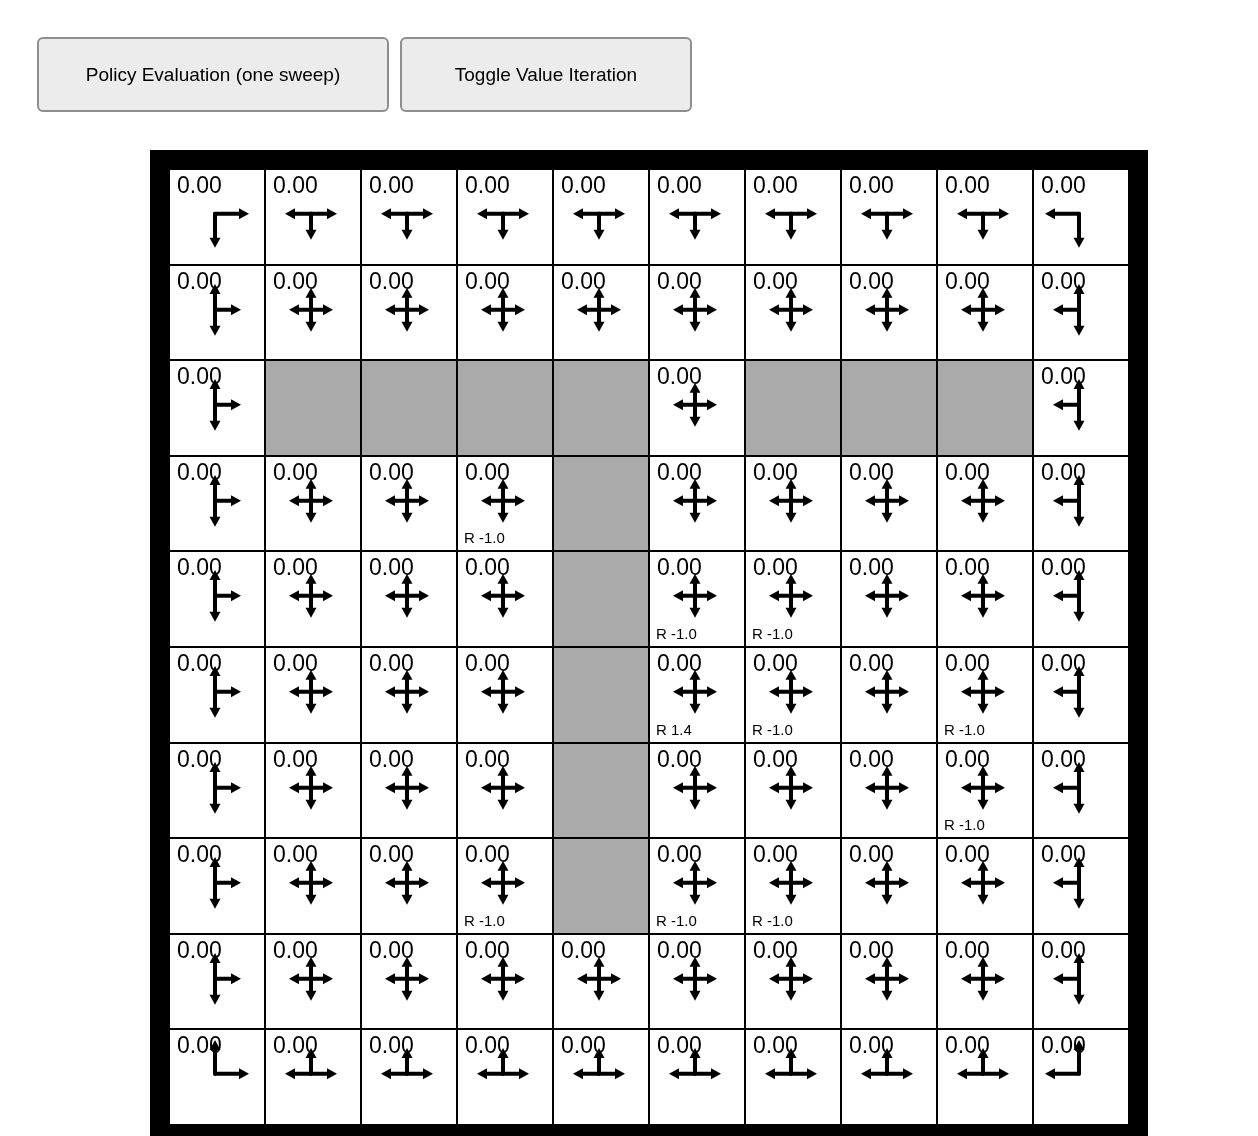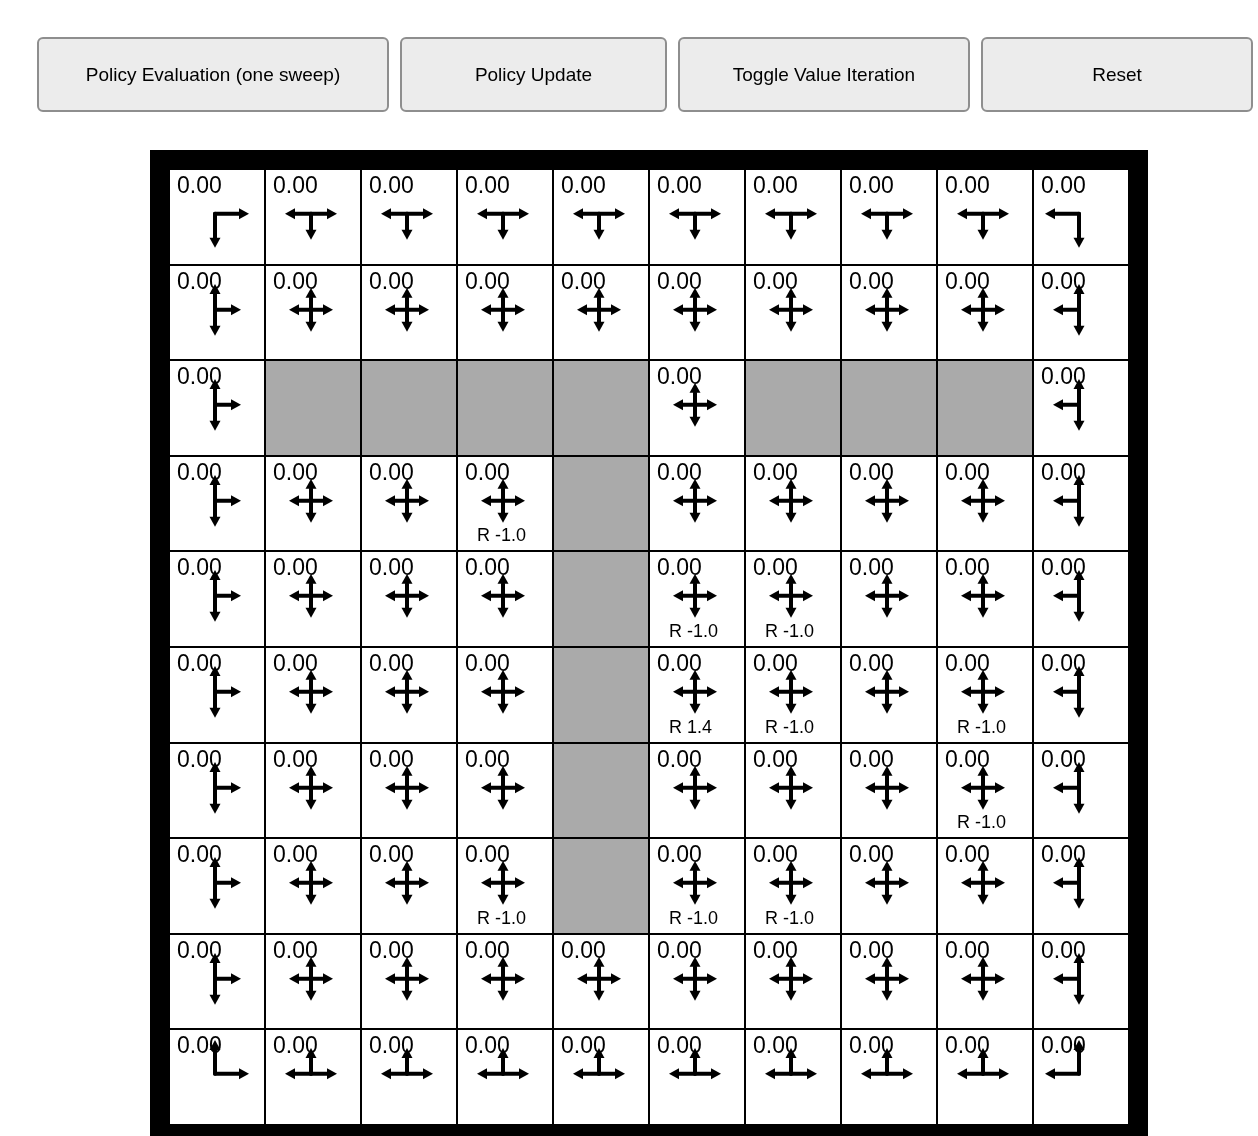--- a/index.html
+++ b/index.html
@@ -34,35 +34,33 @@
   }
   .cell{
     position:relative;background:#ffffff;overflow:hidden;
   }
   .cell.wall{background:#aaaaaa;}
   .val{
     position:absolute;left:7px;top:2px;
     font-size:23px;line-height:1.15;letter-spacing:0px;
   }
   .rew{
-    position:absolute;left:19px;bottom:4px;
-    font-size:18px;
+    position:absolute;left:6px;bottom:4px;
+    font-size:15px;
   }
   .arrows{
     position:absolute;left:0;top:0;width:100%;height:100%;
   }
 </style>
 </head>
 <body>
 
 <div class="toolbar">
   <button class="btn btn-1">Policy Evaluation (one sweep)</button>
-  <button class="btn btn-2">Policy Update</button>
   <button class="btn btn-3">Toggle Value Iteration</button>
-  <button class="btn btn-4">Reset</button>
 </div>
 
 <div class="gridwrap">
     <div class="cell">
       <span class="val">0.00</span>
       <svg class="arrows" viewBox="0 0 94 94" preserveAspectRatio="none" xmlns="http://www.w3.org/2000/svg">
         <line x1="45" y1="44" x2="45" y2="68" stroke="#000" stroke-width="4" stroke-linecap="round"></line>
         <polygon points="45,78 39.5,68 50.5,68" fill="#000"></polygon>
         <line x1="45" y1="44" x2="69" y2="44" stroke="#000" stroke-width="4" stroke-linecap="round"></line>
         <polygon points="79,44 69,49.5 69,38.5" fill="#000"></polygon>

